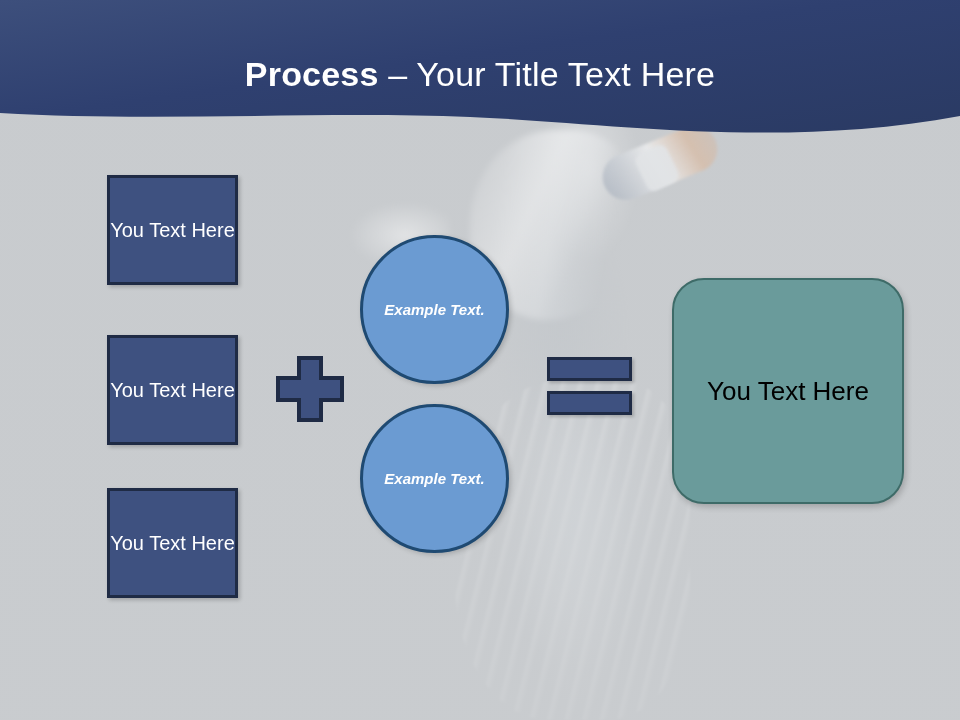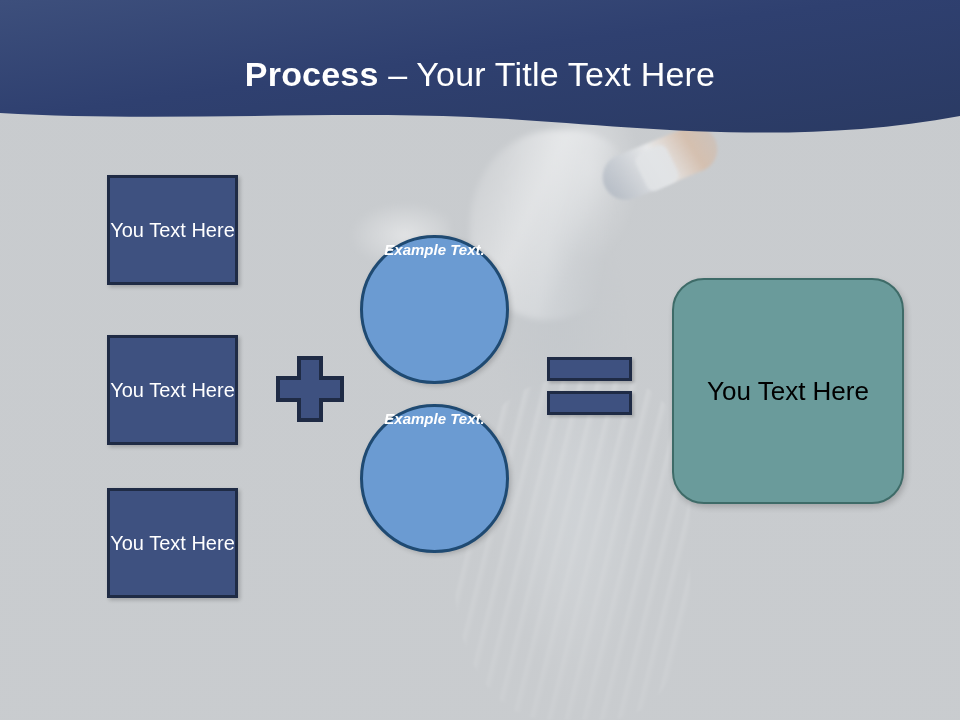--- a/index.html
+++ b/index.html
@@ -162,21 +162,21 @@
   
   .circle {
     position: absolute;
     width: 149px;
     height: 149px;
     border-radius: 50%;
     background: #6b9bd2;
     border: 3px solid #1f4a72;
     box-sizing: border-box;
     display: flex;
-    align-items: flex-start;
+    align-items: center;
     justify-content: center;
     color: #ffffff;
     font-size: 15px;
     line-height: 24px;
     font-weight: bold;
     font-style: italic;
     text-align: center;
     box-shadow: 2px 2px 5px rgba(0,0,0,0.18);
   }
   .circle span { display: block; width: 100%; }

